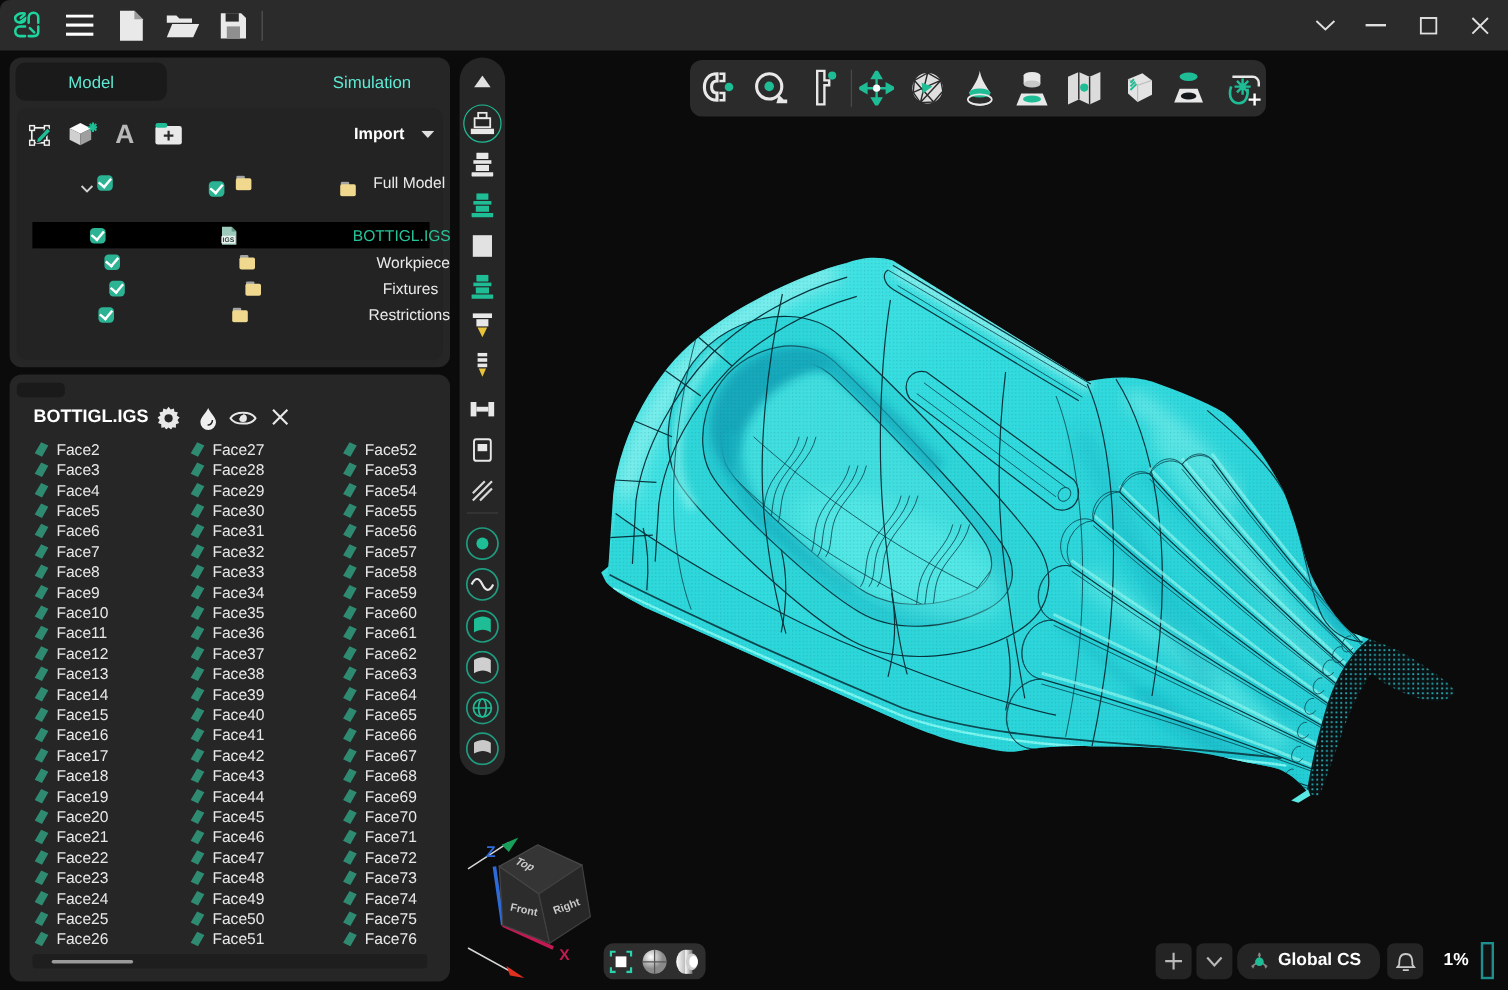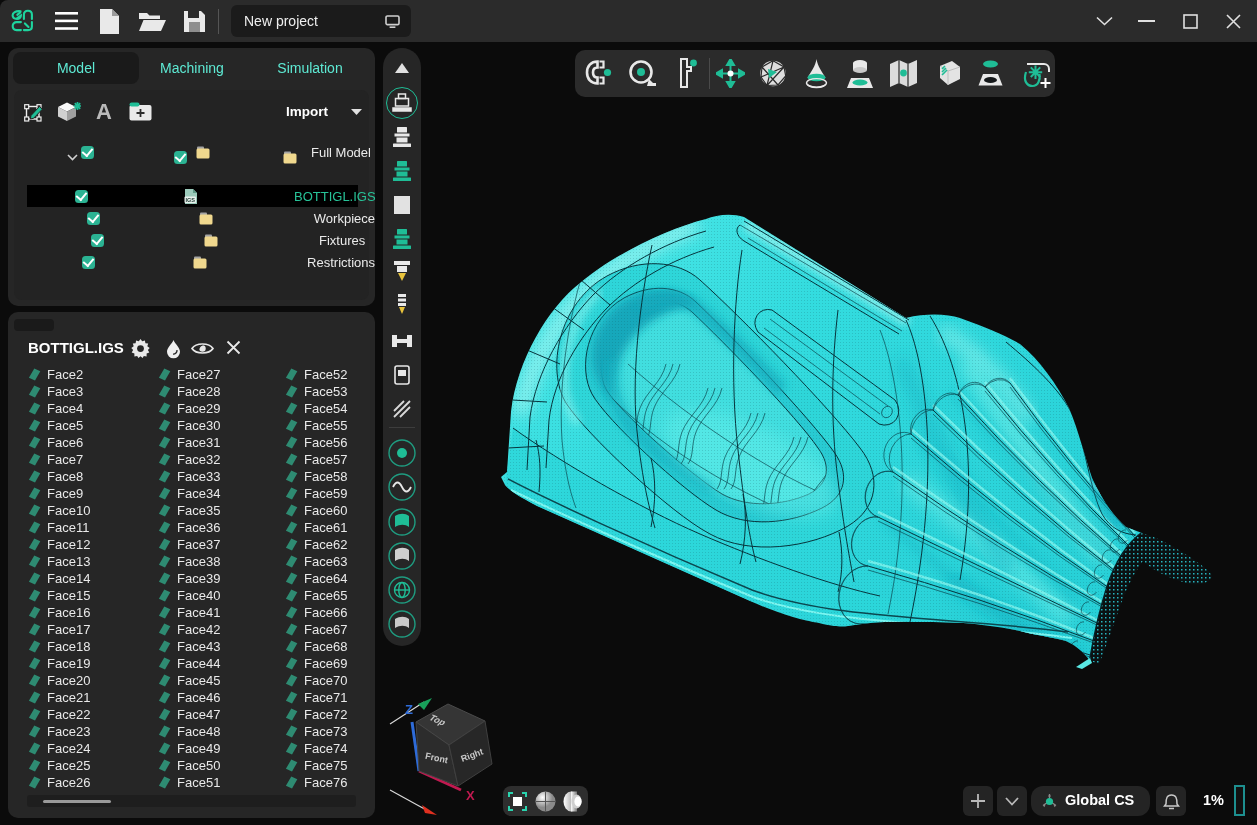--- a/index.html
+++ b/index.html
@@ -211,38 +211,33 @@
     <svg class="abs" style="left:138px;top:11px" width="29" height="21" viewBox="0 0 29 21">
       <path d="M1 2 L9 2 L11.5 4.5 L22 4.5 L22 8 L1 8 Z" fill="#e9e9e9"></path>
       <path d="M1 20 L5.5 9 L28 9 L23 20 Z" fill="#e9e9e9"></path>
     </svg>
     <svg class="abs" style="left:183px;top:10px" width="23" height="23" viewBox="0 0 23 23">
       <path d="M1 1 L18 1 L22 5 L22 22 L1 22 Z" fill="#e9e9e9"></path>
       <rect x="5" y="1" width="11" height="7" fill="#2b2b2b"></rect>
       <rect x="6" y="12" width="11" height="10" fill="#8f8f8f"></rect>
     </svg>
     <div class="abs" style="left:218px;top:9px;width:1px;height:25px;background:#555"></div>
-    <div id="tb-input">New project<svg class="abs" style="right:11px;top:10px" width="15" height="13" viewBox="0 0 15 13" fill="none" stroke="#cfcfcf" stroke-width="1.6">
-        <rect x="1" y="1" width="13" height="8.6" rx="1.4"></rect>
-        <line x1="4.6" y1="12.2" x2="10.4" y2="12.2"></line>
-      </svg></div>
     <svg class="abs" style="left:1096px;top:16px" width="17" height="10" viewBox="0 0 17 10" fill="none" stroke="#e0e0e0" stroke-width="1.6">
       <path d="M1 1.5 L8.5 8.5 L16 1.5"></path>
     </svg>
     <div class="abs" style="left:1138px;top:20px;width:17px;height:2px;background:#e0e0e0"></div>
     <svg class="abs" style="left:1183px;top:14px" width="15" height="15" viewBox="0 0 15 15" fill="none" stroke="#e0e0e0" stroke-width="1.6">
       <rect x="1" y="1" width="13" height="13"></rect>
     </svg>
     <svg class="abs" style="left:1226px;top:14px" width="15" height="15" viewBox="0 0 15 15" stroke="#e0e0e0" stroke-width="1.6">
       <path d="M1 1 L14 14 M14 1 L1 14"></path>
     </svg>
   </div>
 <div id="panel1">
     <div id="tab-model" class="tab">Model</div>
-    <div class="tab" style="left:119px;width:130px;">Machining</div>
     <div class="tab" style="left:247px;width:110px;text-align:center;">Simulation</div>
     <div class="content">
       <svg class="abs" style="left:10px;top:12px" width="21" height="20" viewBox="0 0 21 20">
       <g fill="none" stroke="#efefef" stroke-width="1.4">
           <rect x="2.5" y="4.5" width="12.5" height="12.5"></rect>
         </g>
       <g fill="#262626" stroke="#efefef" stroke-width="1.2">
           <rect x="0.7" y="2.7" width="4" height="4"></rect>
           <rect x="13" y="2.7" width="4" height="4"></rect>
           <rect x="0.7" y="15" width="4" height="4"></rect>
@@ -259,21 +254,21 @@
       <g stroke="#1fbd96" stroke-width="1.7">
           <path d="M20.5 1 L20.5 9 M16.5 5 L24 5 M17.8 2.2 L23.2 7.8 M23.2 2.2 L17.8 7.8"></path>
         </g>
     </svg>
       <div class="abs" style="left:79px;top:12px;width:22px;height:19px;color:#b9b9b9;font-size:22px;font-weight:bold;text-align:center;line-height:19px;">A</div>
       <svg class="abs" style="left:115px;top:12px" width="23" height="19" viewBox="0 0 23 19">
       <rect x="0.5" y="3" width="22" height="15.5" rx="2" fill="#e9e9e9"></rect>
       <rect x="0.5" y="0.5" width="10" height="4" rx="2" fill="#1fbd96"></rect>
       <path d="M11.5 7 L11.5 15 M7.5 11 L15.5 11" stroke="#2b2b2b" stroke-width="1.8"></path>
     </svg>
-      <div class="abs" style="left:263px;top:12px;width:60px;color:#fff;font-size:13.5px;font-weight:bold;text-align:center;line-height:19px;">Import</div>
+      <div class="abs" style="left:263px;top:12px;width:60px;color:#fff;font-size:13.5px;font-weight:bold;text-align:right;line-height:19px;">Import</div>
       <svg class="abs" style="left:337px;top:19px" width="11" height="6" viewBox="0 0 11 6">
         <path d="M0 0 L11 0 L5.5 6 Z" fill="#e0e0e0"></path>
       </svg>
     </div>
     <div class="treerow" style="top:93px;left:0px;width:367px;"><span style="width:25px"></span><span class="cb"></span><span style="width:6px"></span><svg width="14" height="13" viewBox="0 0 14 13" style="flex:none">
         <rect x="1" y="0.5" width="7" height="3.5" rx="1" fill="#a3a3a3"></rect>
         <rect x="0.5" y="2.5" width="13" height="10" rx="1.5" fill="#f0d88e"></rect>
       </svg><span style="width:5px"></span>Full Model</div>
     <div class="treerow" style="top:98px;left:0px;width:367px;margin-left:40px;"><svg width="11" height="7" viewBox="0 0 11 7" style="margin-left:19px;flex:none" fill="none" stroke="#d0d0d0" stroke-width="1.6">
         <path d="M1 1 L5.5 5.5 L10 1"></path>

